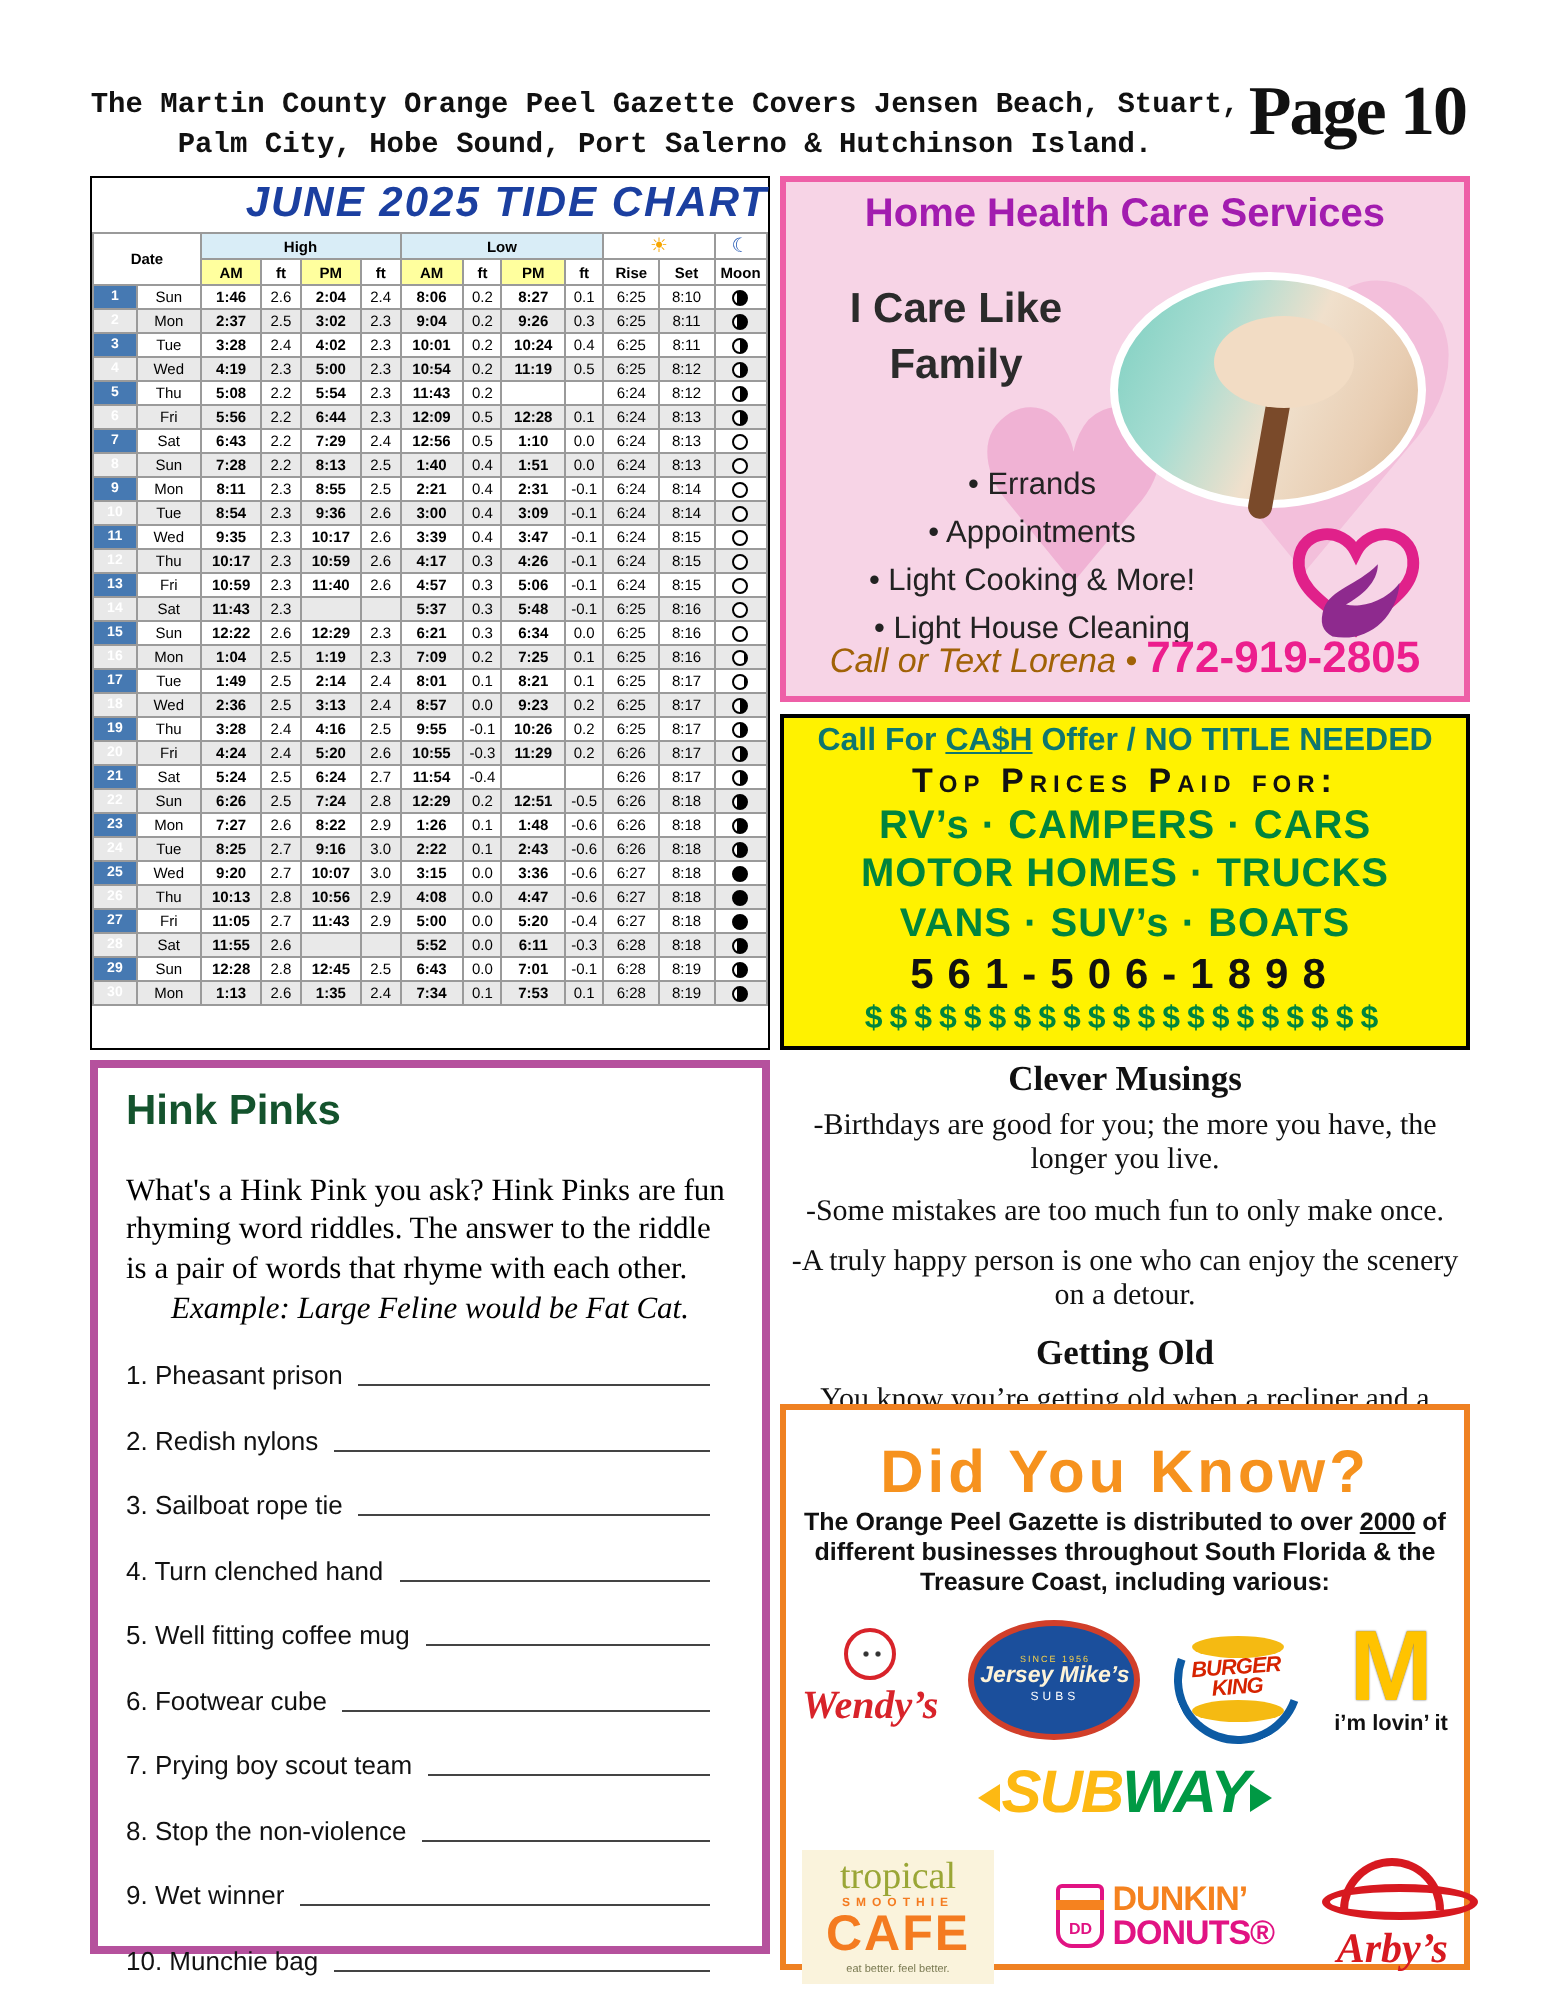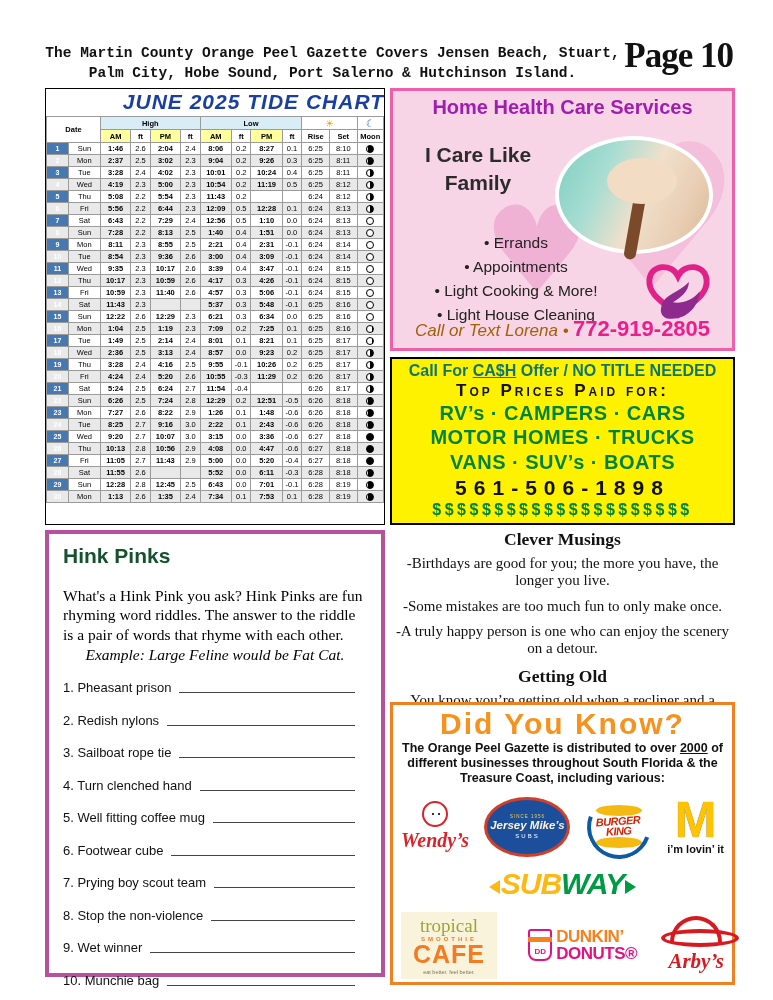--- a/index.html
+++ b/index.html
@@ -81,21 +81,21 @@
   .hink-footer { font-family:"Liberation Serif", serif; font-style:italic; font-size:17px; text-align:center; margin-top:6px; }
 
   
   .musings { position:absolute; left:388px; top:527px; width:349px; text-align:center;
     font-family:"Liberation Serif", serif; color:#111; }
   .musings h3 { font-size:17.5px; font-weight:bold; margin-top:2px; }
   .musings p { font-size:15px; line-height:1.12; margin:5px 0 9px; }
 
   
   .dyk { position:absolute; left:390px; top:702px; width:345px; height:283px; border:3px solid #ef8122;
-    background:#fff; padding:2px 6px; }
+    background:#fff; padding:15px 6px; }
   .dyk-title { text-align:center; font-size:30px; font-weight:bold; color:#f6921e; letter-spacing:2px; }
   .dyk-body { text-align:center; font-size:12.5px; font-weight:bold; line-height:1.18; color:#111; }
   .dyk-body .u { text-decoration:underline; }
   .logo-row1 { display:flex; justify-content:space-between; align-items:center; padding:5px 2px 2px; height:80px; }
   .subway-row { text-align:center; height:38px; line-height:38px; }
   .logo-row3 { display:flex; justify-content:space-between; align-items:center; padding:0 2px; height:84px; }
 
   
   .wendys { color:#d8232a; font-family:"Liberation Serif", serif; font-style:italic; font-weight:bold;
     font-size:20px; text-align:center; }

